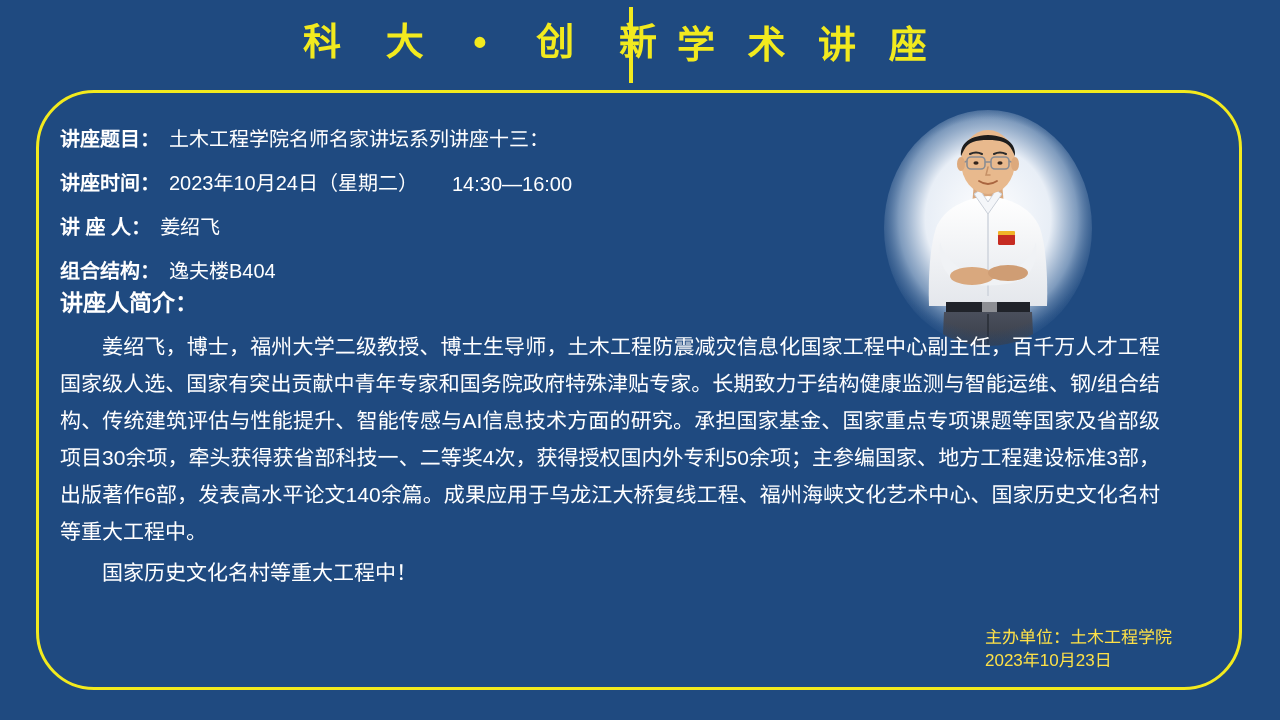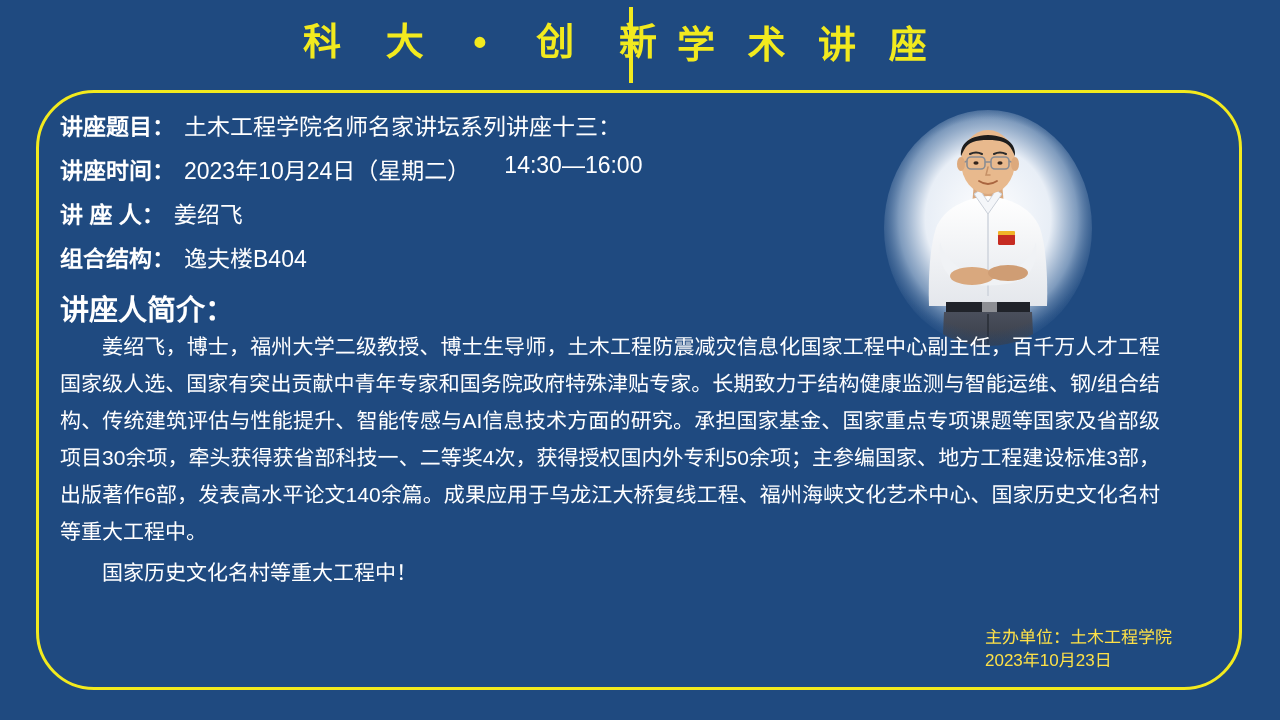--- a/index.html
+++ b/index.html
@@ -85,23 +85,23 @@
   #content {
     position: absolute;
     left: 60px;
     top: 108px;
     width: 1160px;
     color: #ffffff;
   }
 
   .info-row {
     display: flex;
-    align-items: flex-start;
+    align-items: flex-end;
     height: 44px;
-    font-size: 23px;
+    font-size: 20px;
     white-space: nowrap;
   }
   .info-label {
     font-weight: bold;
     flex: 0 0 auto;
   }
   .info-value {
     font-weight: normal;
     margin-left: 9px;
   }
@@ -112,25 +112,25 @@
 
   #title-line-2 {
     height: 48px;
     font-size: 23px;
     padding-left: 122px;
     display: flex;
     align-items: baseline;
   }
 
   #bio-heading {
-    font-size: 29px;
+    font-size: 23px;
     font-weight: bold;
     height: 44px;
     display: flex;
-    align-items: flex-end;
+    align-items: flex-start;
   }
 
   .bio-para {
     font-size: 21px;
     line-height: 37px;
     text-align: justify;
     text-align-last: left;
     text-justify: inter-ideograph;
     width: 1100px;
     text-indent: 42px;

